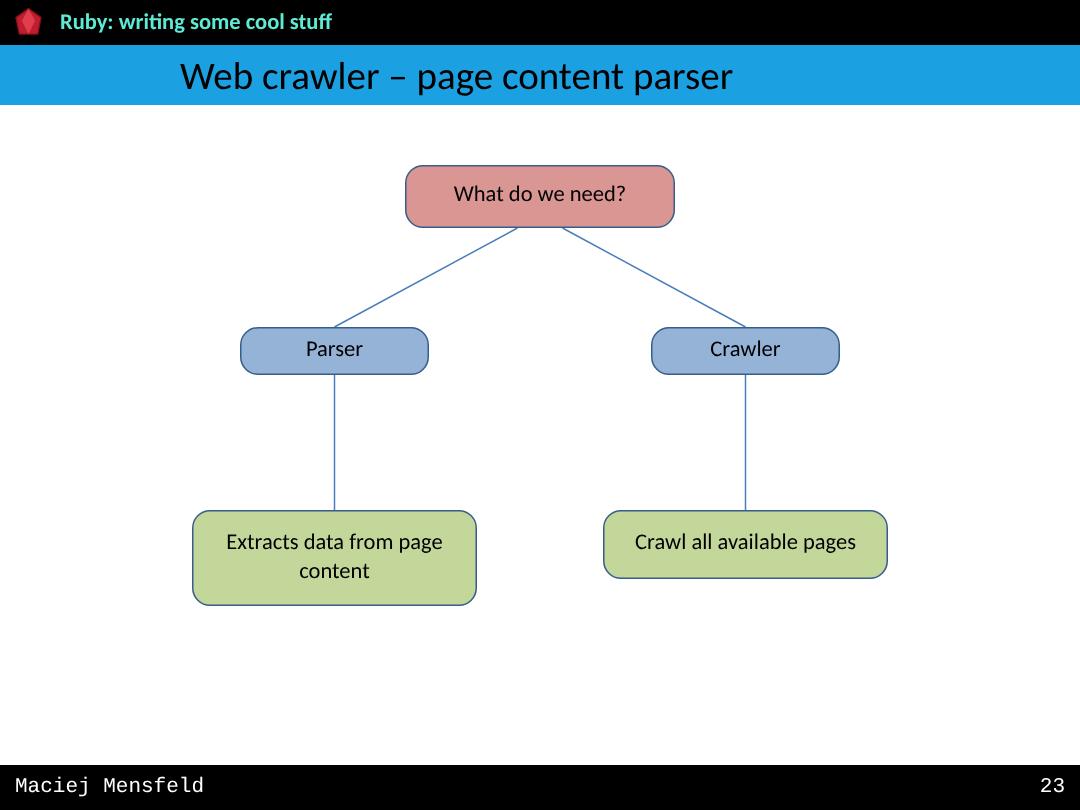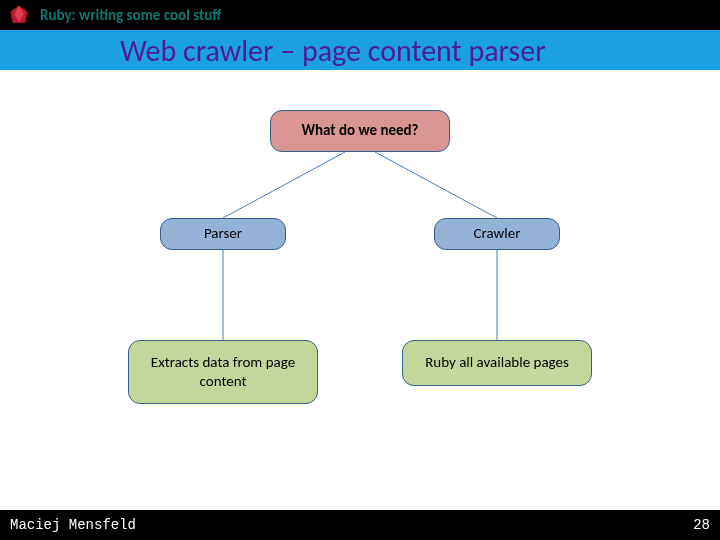--- a/index.html
+++ b/index.html
@@ -12,34 +12,34 @@
     padding-left: 8px;
   }
   .ruby-logo {
     width: 22px;
     height: 22px;
     margin-right: 10px;
     position: relative;
   }
   .ruby-logo svg { display: block; width: 22px; height: 22px; }
   .header-text {
-    color: #0f766e;
+    color: #5eead4;
     font-size: 15px;
     font-weight: bold;
   }
   .title-bar {
     height: 40px;
     background: #1ba1e2;
     display: flex;
     align-items: center;
     padding-left: 120px;
   }
   .title-text {
-    color: #4c1d95;
-    font-size: 30px;
+    color: #000000;
+    font-size: 26px;
   }
   .diagram-area {
     position: relative;
     width: 720px;
     height: 440px;
   }
   .node {
     position: absolute;
     border: 1px solid #385d8a;
     border-radius: 12px;
@@ -96,38 +96,38 @@
 
     <line x1="345" y1="82" x2="223" y2="148"></line>
 
     <line x1="375" y1="82" x2="497" y2="148"></line>
 
     <line x1="223" y1="180" x2="223" y2="270"></line>
 
     <line x1="497" y1="180" x2="497" y2="270"></line>
   </svg>
 
-  <div class="node node-root" style="left:270px; top:40px; width:180px; height:42px;font-weight:bold;">
+  <div class="node node-root" style="left:270px; top:40px; width:180px; height:42px;">
     <span>What do we need?</span>
   </div>
 
   <div class="node node-mid" style="left:160px; top:148px; width:126px; height:32px;">
     <span>Parser</span>
   </div>
 
   <div class="node node-mid" style="left:434px; top:148px; width:126px; height:32px;">
     <span>Crawler</span>
   </div>
 
   <div class="node node-leaf" style="left:128px; top:270px; width:190px; height:64px;">
     <span>Extracts data from page content</span>
   </div>
 
   <div class="node node-leaf" style="left:402px; top:270px; width:190px; height:46px;">
-    <span>Ruby all available pages</span>
+    <span>Crawl all available pages</span>
   </div>
 
 </div>
 
 <div class="footer-bar">
   <span>Maciej Mensfeld</span>
-  <span>28</span>
+  <span>23</span>
 </div>
 
 </body></html>

